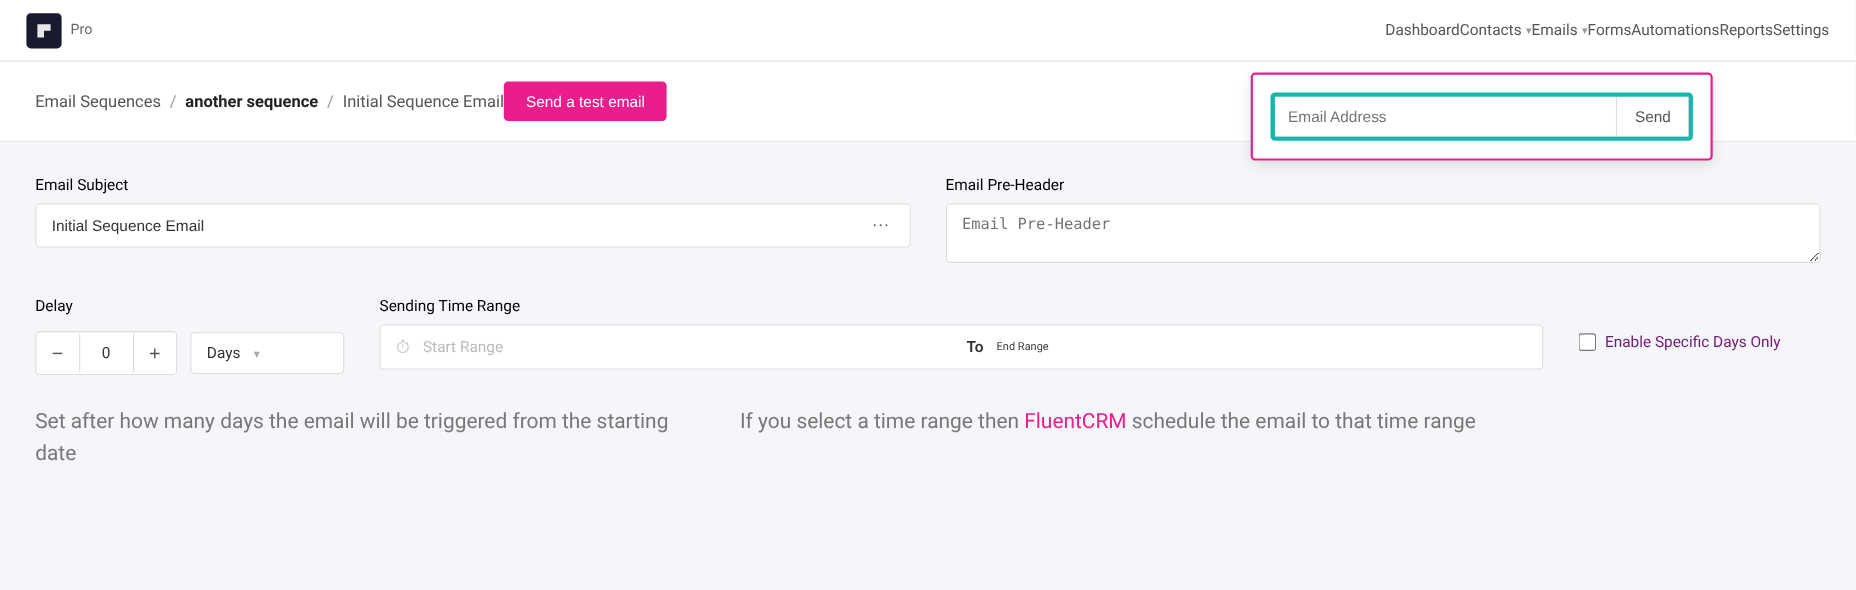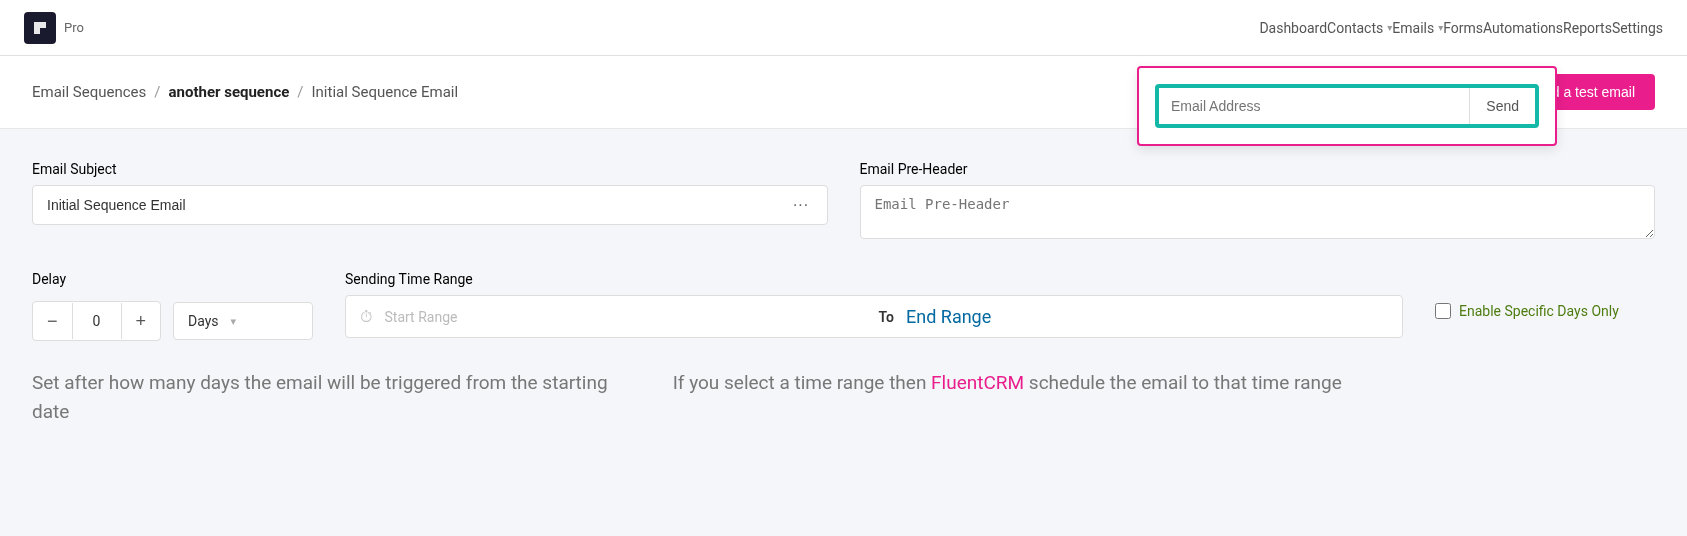--- a/index.html
+++ b/index.html
@@ -57,21 +57,20 @@
       color: #999;
     }
 
     
     .breadcrumb-bar {
       background: #fff;
       border-bottom: 1px solid #e8e8e8;
       padding: 18px 32px;
       display: flex;
       align-items: center;
-      justify-content: space-between;
       position: relative;
     }
     .breadcrumb {
       display: flex;
       align-items: center;
       gap: 8px;
       font-size: 15px;
     }
     .breadcrumb-item { color: #555; }
     .breadcrumb-item.bold { font-weight: 700; color: #222; }
@@ -244,41 +243,41 @@
       align-items: center;
       border: 1px solid #ddd;
       border-radius: 4px;
       background: #fff;
       padding: 10px 14px;
       gap: 12px;
     }
     .time-icon { color: #bbb; font-size: 16px; }
     .time-placeholder { color: #bbb; font-size: 14px; flex: 1; }
     .time-to { font-weight: 600; font-size: 14px; color: #333; }
-    .time-end { color: #0369a1; font-size: 18px; flex: 1; }
+    .time-end { color: #404040; font-size: 10px; flex: 1; }
 
     
     .specific-days-group {
       display: flex;
       align-items: center;
       gap: 8px;
       padding-top: 10px;
       min-width: 220px;
     }
     .checkbox-input {
       width: 16px;
       height: 16px;
       border: 1px solid #ccc;
       border-radius: 3px;
       cursor: pointer;
       accent-color: #e91e8c;
     }
     .specific-days-label {
       font-size: 14px;
-      color: #4d7c0f;
+      color: #701a75;
     }
 
     
     .helper-text {
       font-size: 19px;
       color: #777;
       margin-top: 0;
       line-height: 1.5;
     }
     .helper-text .highlight {

